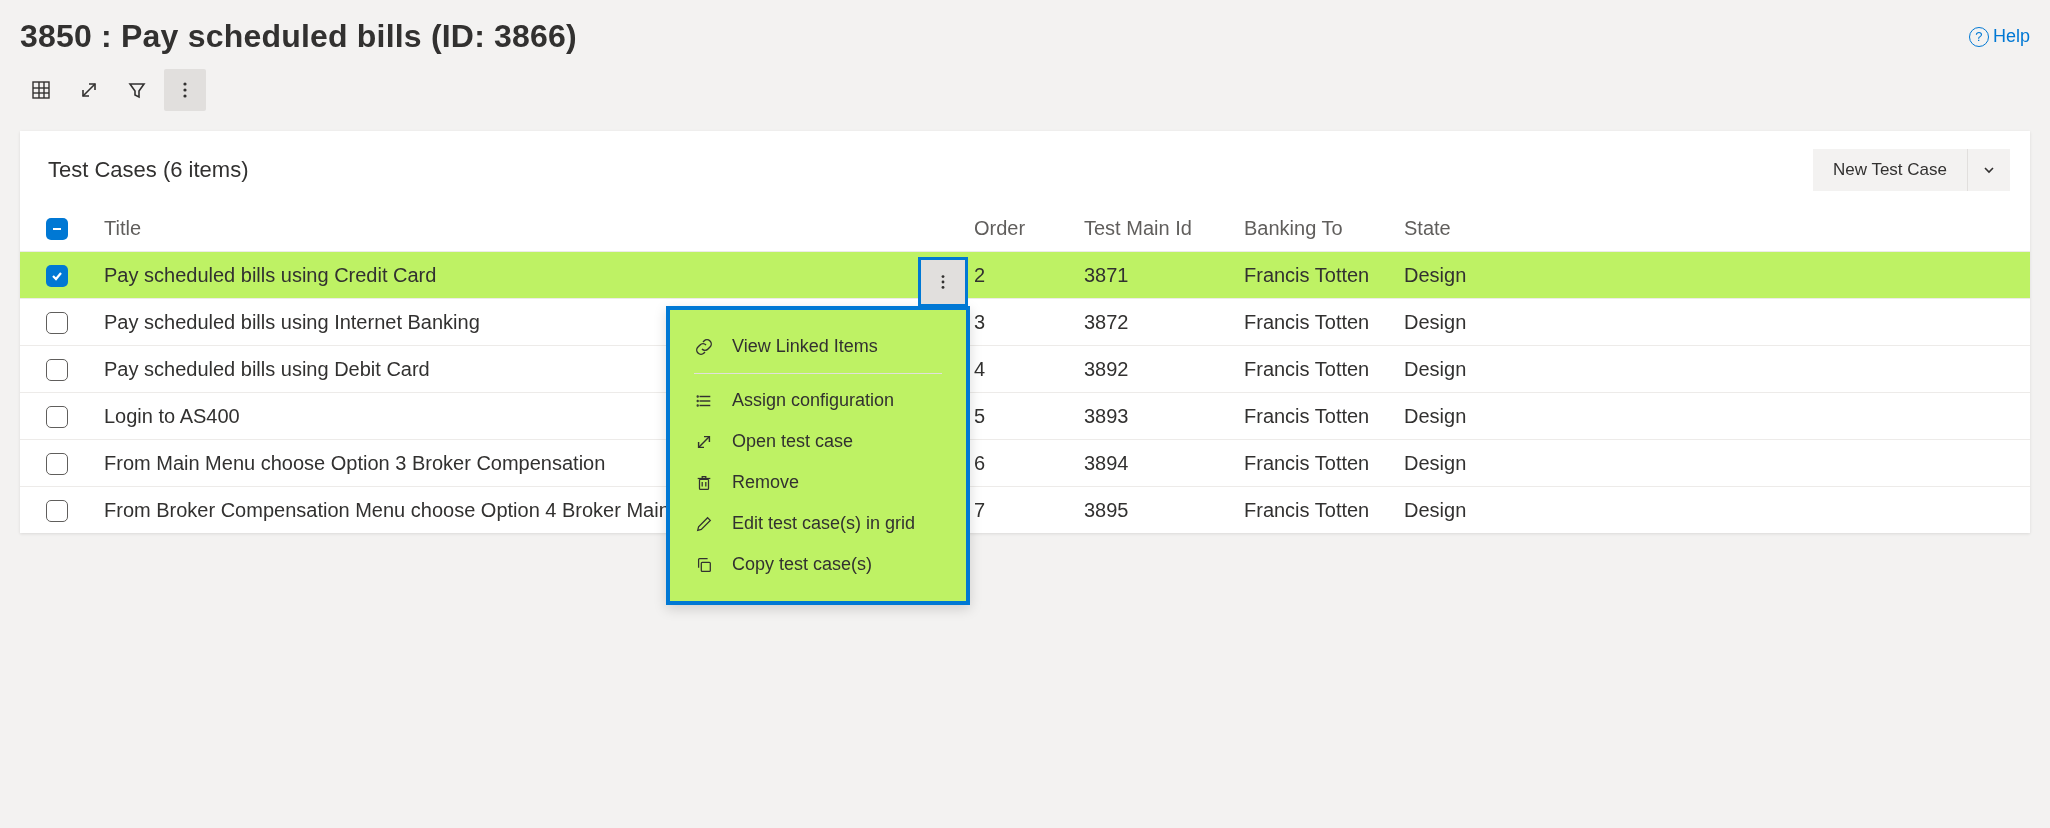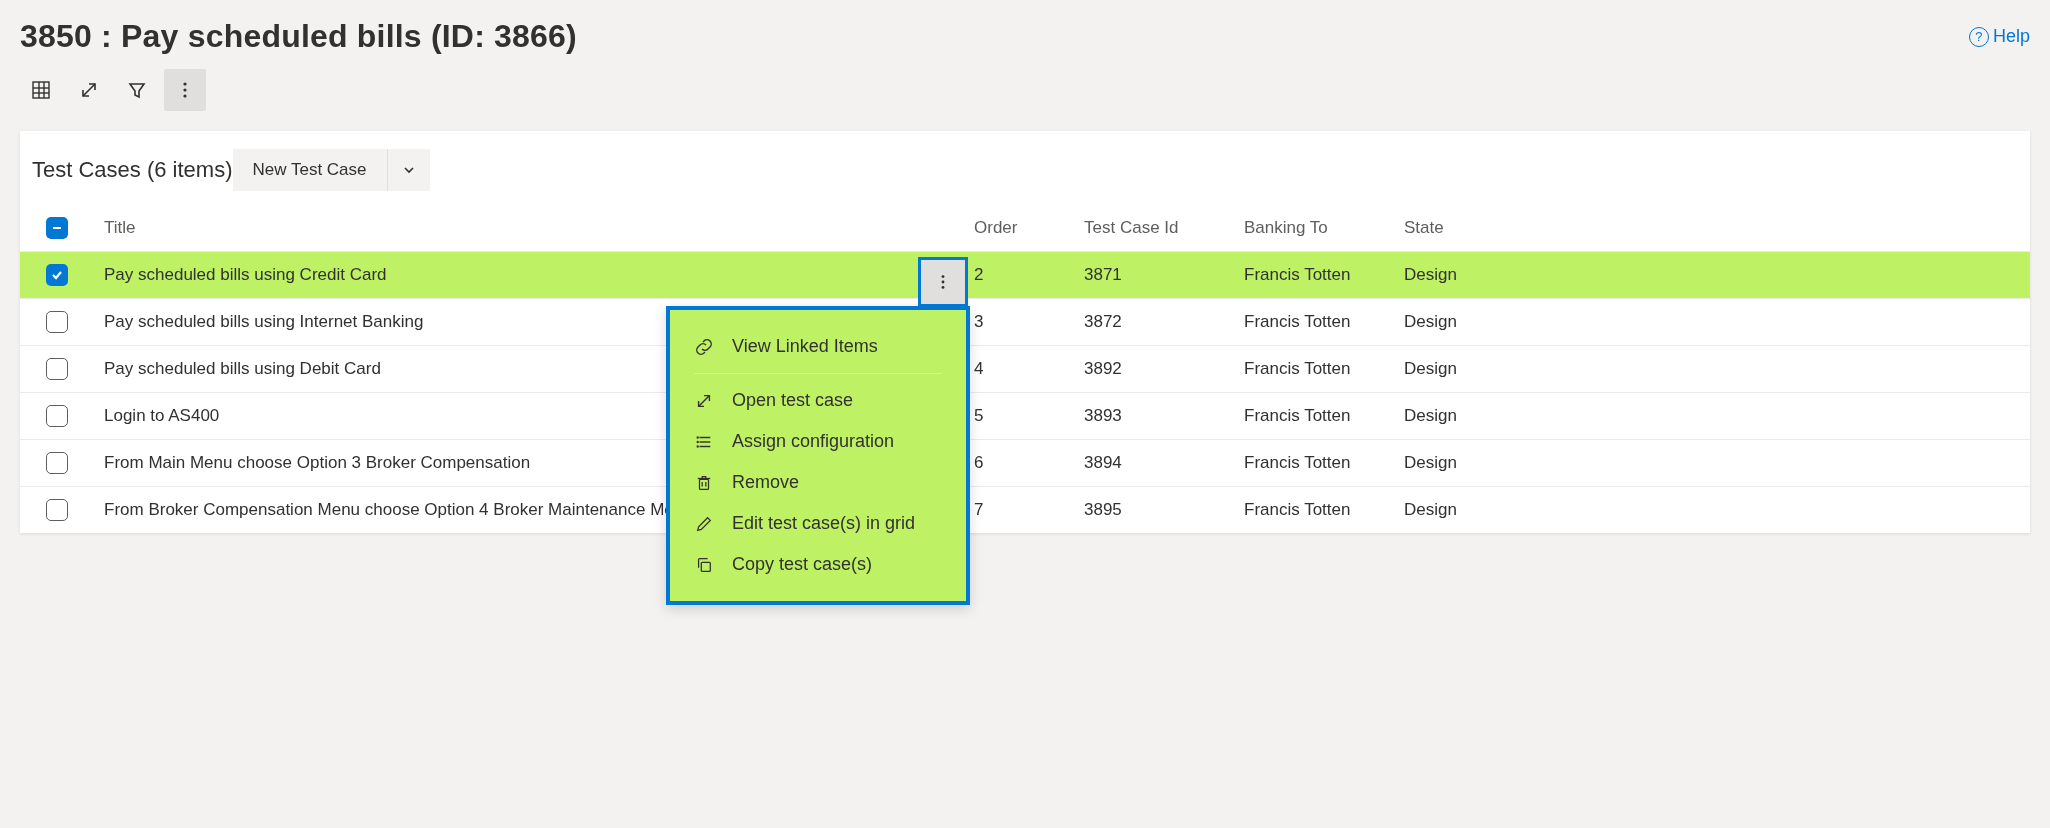--- a/index.html
+++ b/index.html
@@ -9,27 +9,27 @@
 .help-link{display:flex;align-items:center;gap:4px;color:#0078d4;font-size:18px;cursor:pointer;}
 .help-link .qmark{display:inline-flex;align-items:center;justify-content:center;width:18px;height:18px;border:1.6px solid #0078d4;border-radius:50%;font-size:13px;line-height:1;}
 .tab-row{display:flex;align-items:center;justify-content:space-between;padding:14px 20px 0 20px;}
 .tabs{display:flex;gap:26px;align-items:flex-end;}
 .tab{font-size:19px;color:#323130;padding-bottom:10px;cursor:pointer;border-bottom:3px solid transparent;}
 .tab.active{font-weight:600;border-bottom-color:#0078d4;}
 .toolbar{display:flex;gap:6px;}
 .tool-btn{width:42px;height:42px;display:flex;align-items:center;justify-content:center;cursor:pointer;color:#323130;border-radius:2px;}
 .tool-btn.more-bg{background:#e1dfdd;}
 .panel{margin:20px 20px 0 20px;background:#fff;box-shadow:0 1px 3px rgba(0,0,0,0.1);position:relative;}
-.panel-head{display:flex;align-items:center;justify-content:flex-start;padding:18px 20px 14px 12px;}
+.panel-head{display:flex;align-items:center;justify-content:space-between;padding:18px 20px 14px 28px;}
 .panel-title{font-size:22px;font-weight:400;}
 .new-case{display:flex;align-items:stretch;}
 .new-case-btn{background:#f3f2f1;border:none;padding:0 20px;font-size:17px;color:#323130;cursor:pointer;height:42px;}
 .new-case-dd{background:#f3f2f1;border:none;border-left:1px solid #e1dfdd;width:42px;display:flex;align-items:center;justify-content:center;cursor:pointer;height:42px;}
 table{width:100%;border-collapse:collapse;table-layout:fixed;}
-th,td{text-align:left;padding:0 12px;height:46px;border-top:1px solid #edebe9;font-size:17px;font-weight:400;white-space:nowrap;overflow:hidden;text-overflow:ellipsis;}
+th,td{text-align:left;padding:0 12px;height:46px;border-top:1px solid #edebe9;font-size:20px;font-weight:400;white-space:nowrap;overflow:hidden;text-overflow:ellipsis;}
 thead th{color:#605e5c;font-weight:400;border-top:none;}
 col.cb{width:72px;}
 col.title{width:870px;}
 col.order{width:110px;}
 col.tcid{width:160px;}
 col.assigned{width:160px;}
 col.state{width:auto;}
 tr.selected td{background:#bef264;}
 .chk{display:inline-flex;align-items:center;justify-content:center;width:22px;height:22px;border-radius:5px;box-sizing:border-box;vertical-align:middle;margin-left:14px;cursor:pointer;}
 .chk.indeterminate{background:#0078d4;}
@@ -113,21 +113,21 @@
       <tr>
         <th>
           <span class="chk indeterminate">
             <svg viewBox="0 0 14 14" stroke="#fff" stroke-width="2">
                   <line x1="3" y1="7" x2="11" y2="7"></line>
                 </svg>
           </span>
         </th>
         <th>Title</th>
         <th>Order</th>
-        <th>Test Case Id</th>
+        <th>Test Main Id</th>
         <th>Banking To</th>
         <th>State</th>
       </tr>
     </thead>
     <tbody id="rows">
           <tr class="selected">
             <td><span class="chk checked">
                 <svg viewBox="0 0 14 14" fill="none" stroke="#fff" stroke-width="2.2">
                   <polyline points="3,7 6,10 11,4"></polyline>
                 </svg>
@@ -196,42 +196,42 @@
               <path d="M8 12a4 4 0 0 0 6 0l2-2a4 4 0 0 0-6-6l-1 1"></path>
               <path d="M12 8a4 4 0 0 0-6 0l-2 2a4 4 0 0 0 6 6l1-1"></path>
             </svg>
           </span>
           <span>View Linked Items</span>
         </div>
         <div class="sep"></div>
         <div class="mi">
           <span class="ico">
             <svg width="18" height="18" viewBox="0 0 20 20" fill="none" stroke="currentColor" stroke-width="1.6">
-              <line x1="4" y1="16" x2="16" y2="4"></line>
-              <polyline points="10,4 16,4 16,10"></polyline>
-              <polyline points="10,16 4,16 4,10"></polyline>
-            </svg>
-          </span>
-          <span>Open test case</span>
-        </div>
-        <div class="mi">
-          <span class="ico">
-            <svg width="18" height="18" viewBox="0 0 20 20" fill="none" stroke="currentColor" stroke-width="1.6">
               <line x1="5" y1="5" x2="17" y2="5"></line>
               <line x1="5" y1="10" x2="17" y2="10"></line>
               <line x1="5" y1="15" x2="17" y2="15"></line>
               <circle cx="3" cy="5" r="0.5" fill="currentColor"></circle>
               <circle cx="3" cy="10" r="0.5" fill="currentColor"></circle>
               <circle cx="3" cy="15" r="0.5" fill="currentColor"></circle>
             </svg>
           </span>
           <span>Assign configuration</span>
         </div>
         <div class="mi">
           <span class="ico">
+            <svg width="18" height="18" viewBox="0 0 20 20" fill="none" stroke="currentColor" stroke-width="1.6">
+              <line x1="4" y1="16" x2="16" y2="4"></line>
+              <polyline points="10,4 16,4 16,10"></polyline>
+              <polyline points="10,16 4,16 4,10"></polyline>
+            </svg>
+          </span>
+          <span>Open test case</span>
+        </div>
+        <div class="mi">
+          <span class="ico">
             <svg width="18" height="18" viewBox="0 0 20 20" fill="none" stroke="currentColor" stroke-width="1.4">
               <rect x="5" y="6" width="10" height="11" rx="1"></rect>
               <line x1="3" y1="5" x2="17" y2="5"></line>
               <line x1="8" y1="9" x2="8" y2="14"></line>
               <line x1="12" y1="9" x2="12" y2="14"></line>
               <path d="M8 5V3h4v2"></path>
             </svg>
           </span>
           <span>Remove</span>
         </div>

